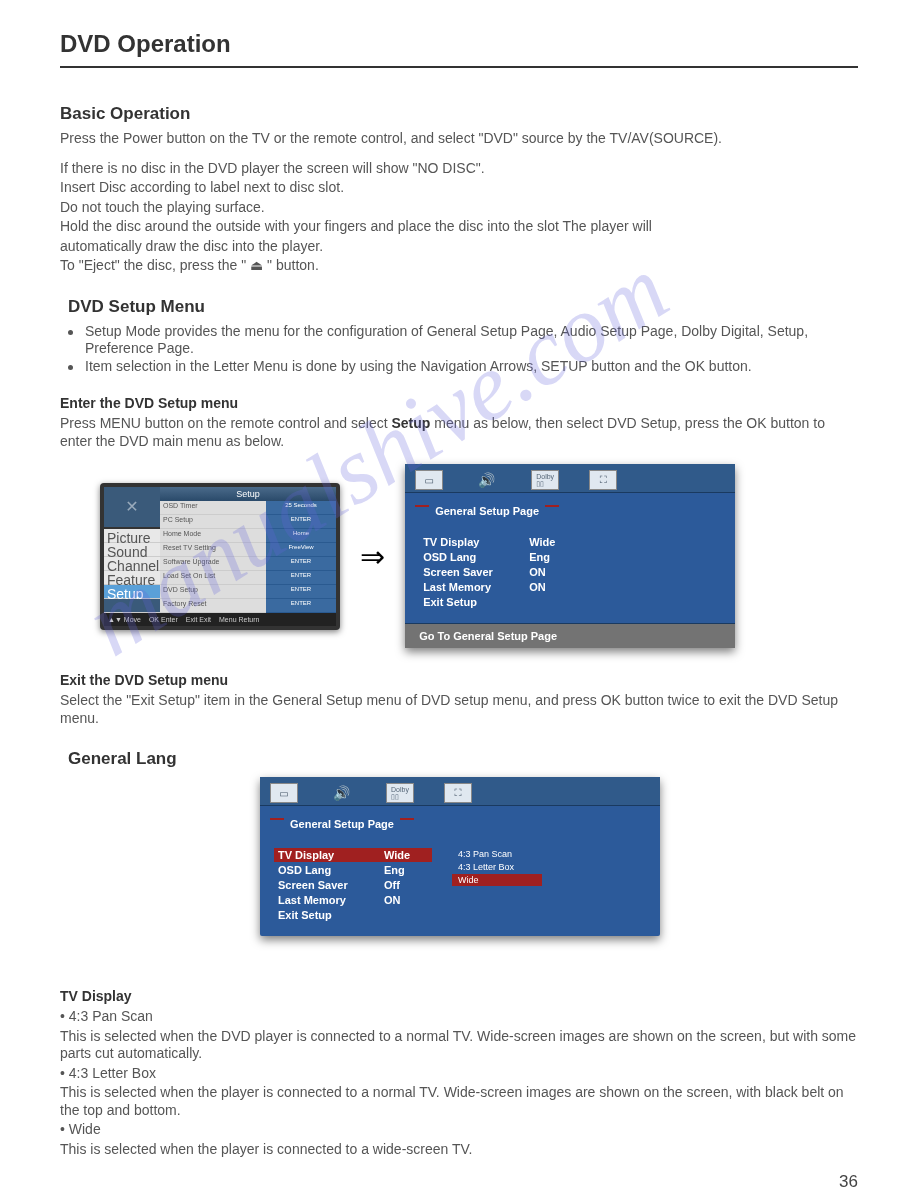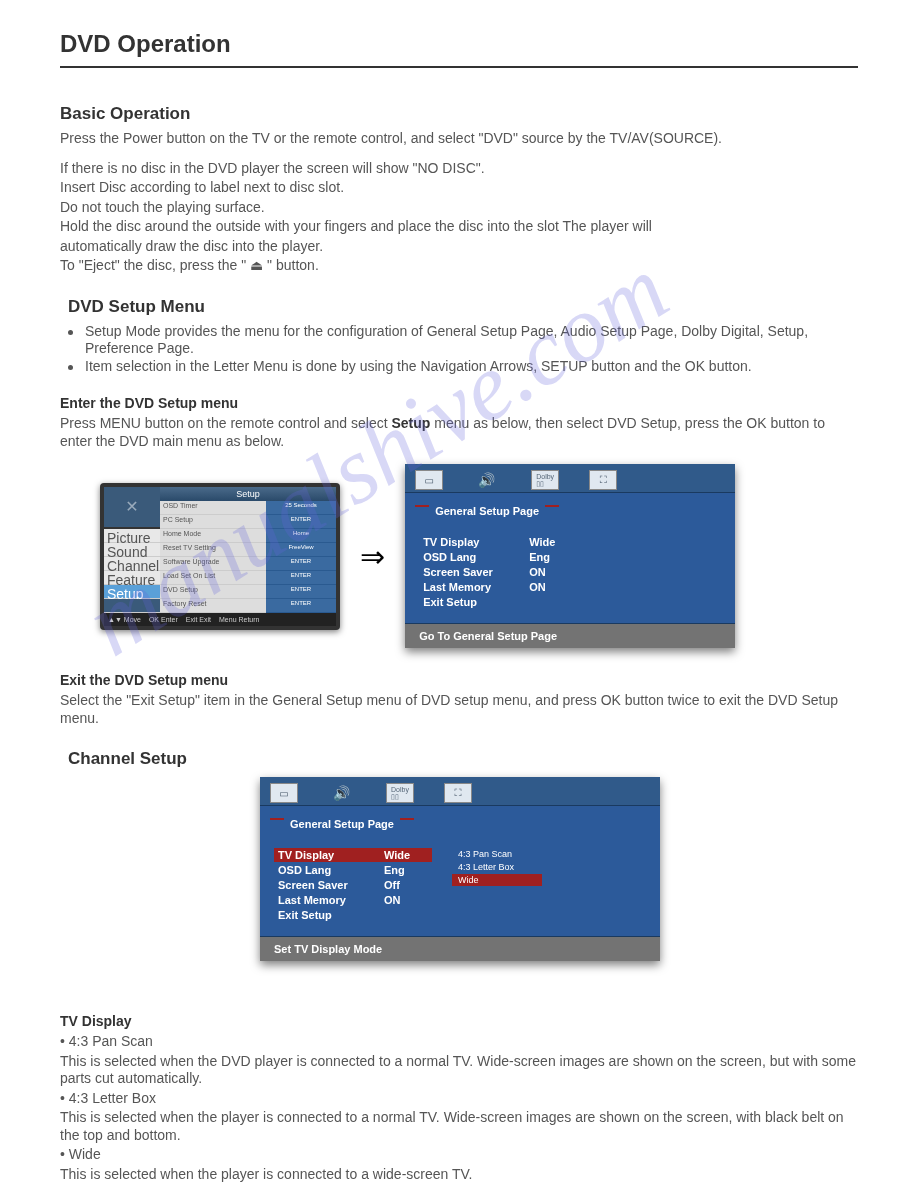--- a/index.html
+++ b/index.html
@@ -345,21 +345,21 @@
     </div>
     <div class="bp-footer">Go To General Setup Page</div>
   </div>
 </div>
 
 <div class="sub-title">Exit the DVD Setup menu</div>
 <div class="body-text">Select the "Exit Setup" item in the General Setup menu of DVD setup menu, and press OK button twice to exit the DVD Setup menu.</div>
 
 <div class="gap"></div>
 
-<div class="section-title indent">Channel Setup</div>
+<div class="section-title indent">General Lang</div>
 <div class="second-panel-wrap">
   <div class="blue-panel wide">
     <div class="bp-tabs">
       <div class="tab-icon">▭</div>
       <div class="tab-icon gold">🔊</div>
       <div class="tab-icon dolby">Dolby<br>▯▯</div>
       <div class="tab-icon">⛶</div>
     </div>
     <div class="bp-header">
       <span class="dash"></span>
@@ -388,21 +388,20 @@
             <span class="lab">Exit Setup</span>
             <span class="val"></span>
           </div>
       </div>
       <div class="bp-col" style="margin-top:0px">
         <div class="bp-sub plain">4:3 Pan Scan</div>
         <div class="bp-sub plain">4:3 Letter Box</div>
         <div class="bp-sub">Wide</div>
       </div>
     </div>
-    <div class="bp-footer">Set TV Display Mode</div>
   </div>
 </div>
 
 <div class="gap"></div>
 
 <div class="sub-title">TV Display</div>
 <div class="body-text">• 4:3 Pan Scan</div>
 <div class="body-text">This is selected when the DVD player is connected to a normal TV. Wide-screen images are shown on the screen, but with some parts cut automatically.</div>
 <div class="body-text">• 4:3 Letter Box</div>
 <div class="body-text">This is selected when the player is connected to a normal TV. Wide-screen images are shown on the screen, with black belt on the top and bottom.</div>

